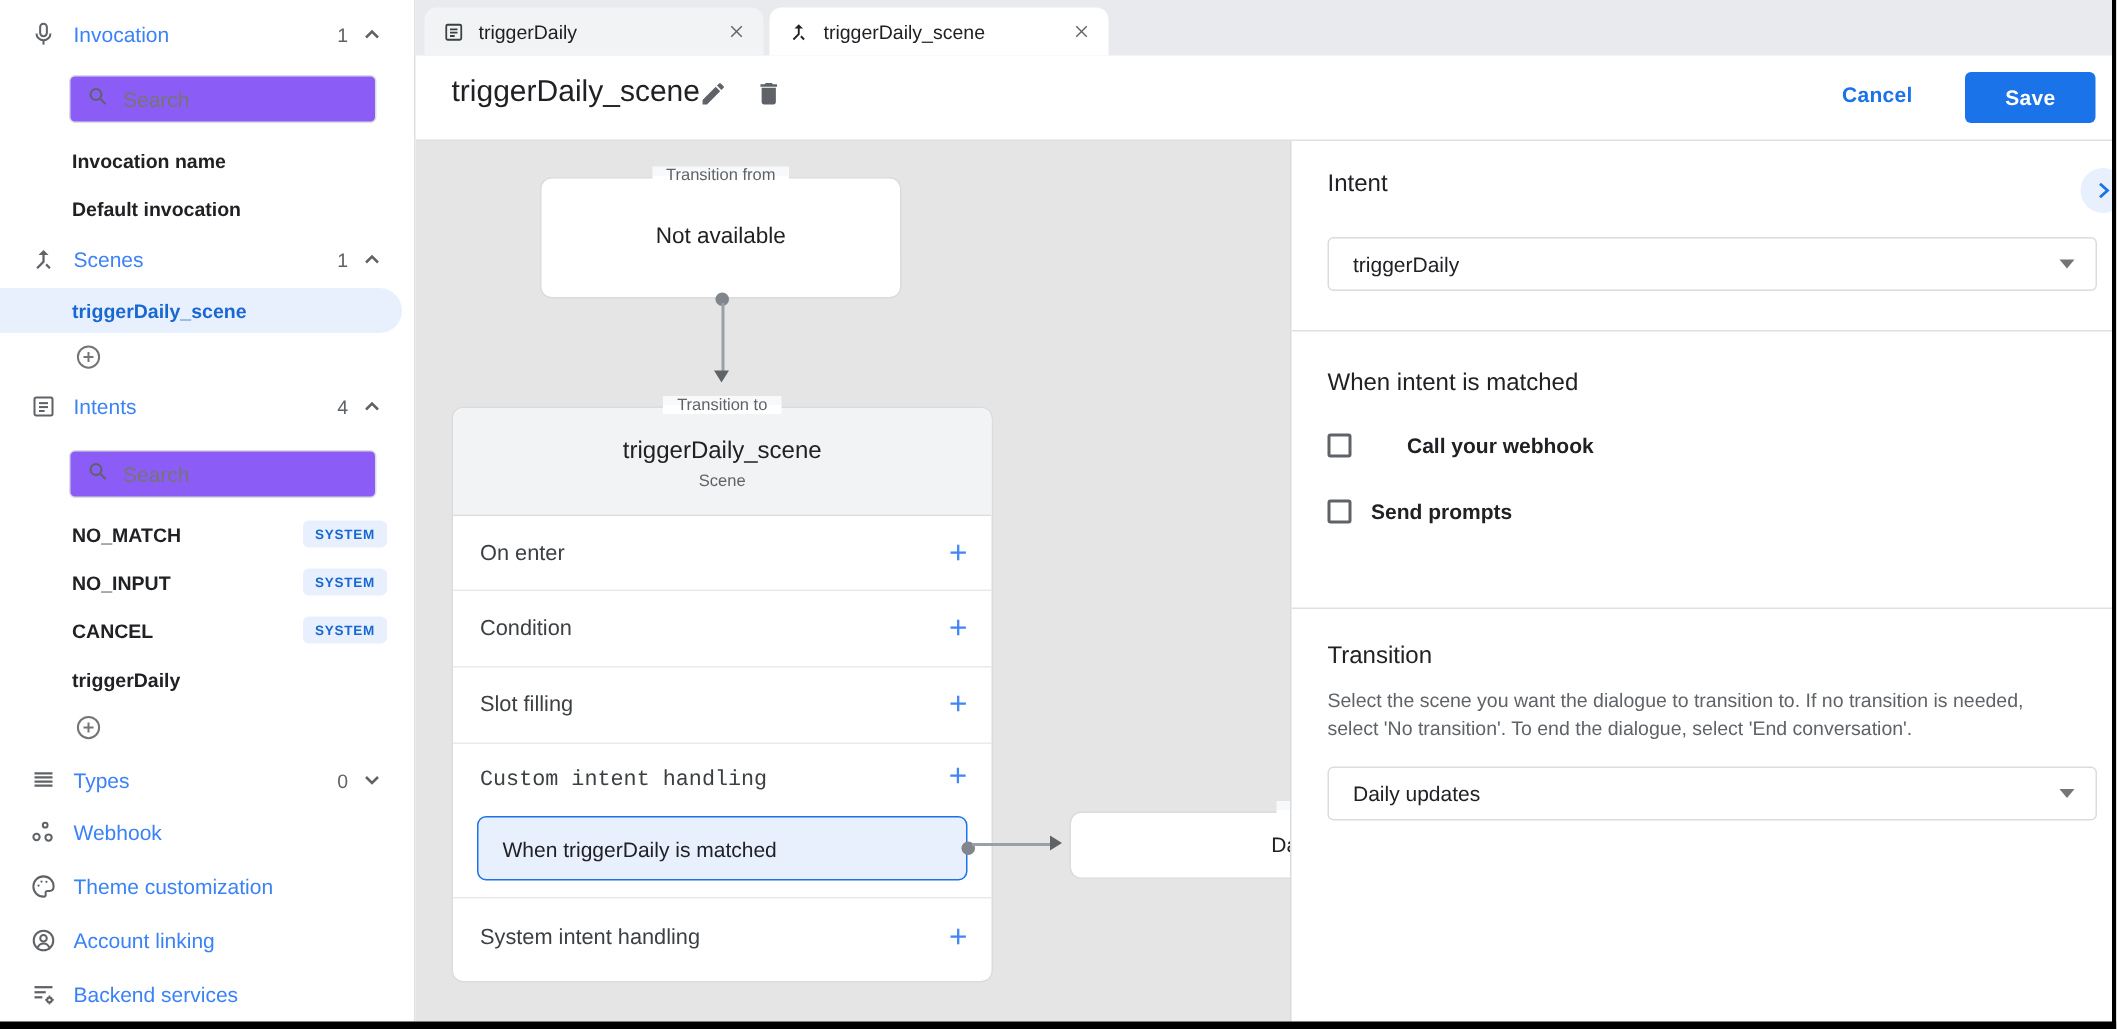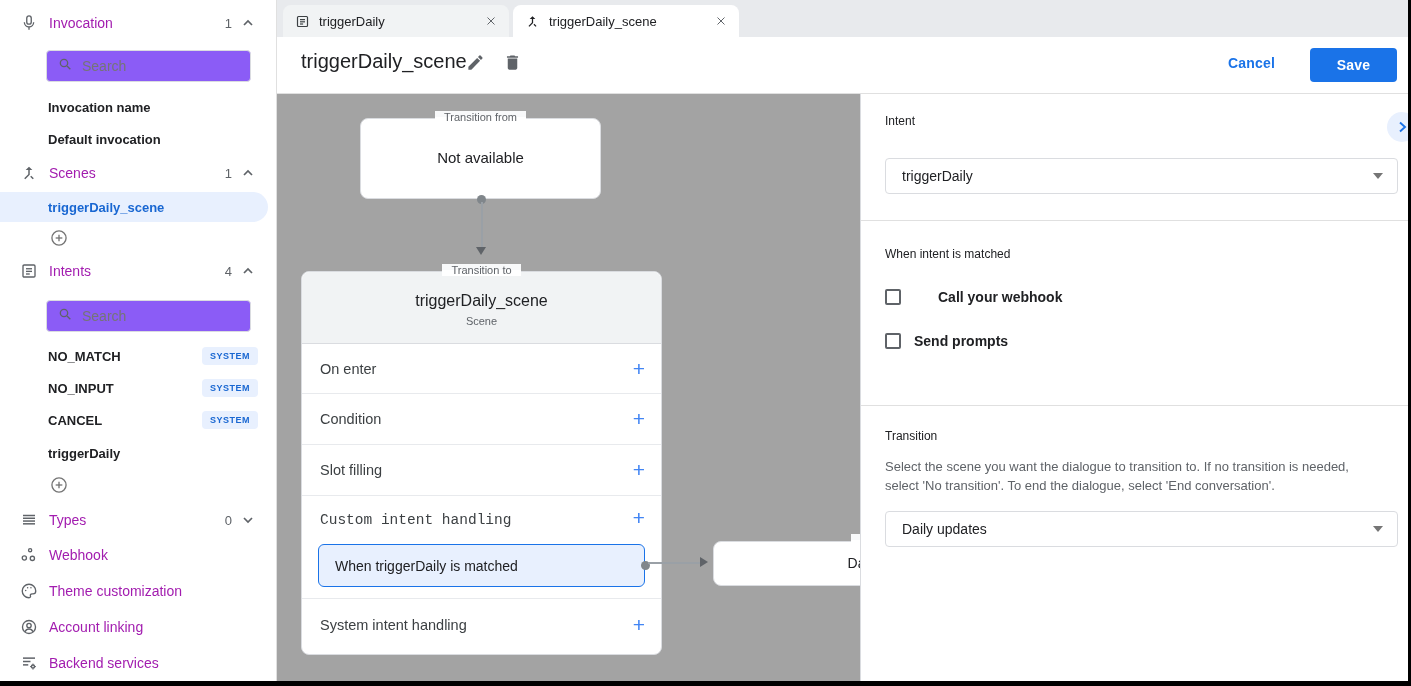--- a/index.html
+++ b/index.html
@@ -8,21 +8,21 @@
   #root { position:relative; width:1411px; height:686px; background:#fff; overflow:hidden; }
 
   
   .edge-right { position:absolute; top:0; right:0; width:3px; height:100%; background:#000; z-index:60; }
   .edge-bottom { position:absolute; left:0; bottom:0; width:100%; height:5px; background:#000; z-index:60; }
 
   
   #sidebar { position:absolute; left:0; top:0; width:277px; height:681px; background:#fff; border-right:1px solid #e0e0e0; z-index:5; }
   .srow { position:absolute; left:0; width:100%; height:24px; display:flex; align-items:center; padding-left:20px; }
   .srow .sicon { width:18px; height:18px; display:flex; align-items:center; justify-content:center; flex:0 0 18px; }
-  .srow .slabel { margin-left:11px; font-size:14px; color:#a21caf; }
+  .srow .slabel { margin-left:11px; font-size:14px; color:#3b82f6; }
   .srow .scount { margin-left:auto; font-size:13px; color:#5f6368; margin-right:10px; }
   .srow .schev { margin-right:22px; display:flex; align-items:center; }
   .searchbox { position:absolute; left:46px; width:205px; height:32px; border:1px solid #dadce0; border-radius:4px; display:flex; align-items:center; padding:0 8px 0 10px; background:#8b5cf6; }
   .searchbox input { border:none; outline:none; font-size:14px; color:#202124; margin-left:9px; width:140px; font-family:inherit; background:transparent; }
   .searchbox input::placeholder { color:#757575; }
   .subitem { position:absolute; left:48px; right:18px; height:18px; display:flex; align-items:center; justify-content:space-between; font-size:13px; font-weight:bold; color:#202124; }
   .pill { position:absolute; left:0; width:268px; height:30px; background:#e8f0fe; border-radius:0 16px 16px 0; display:flex; align-items:center; padding-left:48px; font-size:13px; font-weight:bold; color:#1967d2; cursor:pointer; }
   .addbtn { position:absolute; left:49px; width:20px; height:20px; cursor:pointer; }
   .badge { background:#e8f0fe; color:#1967d2; font-size:9px; font-weight:bold; letter-spacing:.5px; padding:4px 8px; border-radius:4px; }
 
@@ -35,21 +35,21 @@
   .tab-active { background:#fff; }
 
   
   #hdr-title { position:absolute; left:301px; top:50px; font-size:20px; color:#202124; }
   .hdr-iconbtn { position:absolute; top:53px; width:20px; height:20px; cursor:pointer; }
   #hdr-cancel { position:absolute; left:1228px; top:55px; font-size:14px; font-weight:bold; color:#1a73e8; cursor:pointer; letter-spacing:.2px; }
   #hdr-save { position:absolute; left:1310px; top:48px; width:87px; height:34px; background:#1a73e8; color:#fff; font-size:14px; font-weight:bold; border:none; border-radius:4px; display:flex; align-items:center; justify-content:center; cursor:pointer; letter-spacing:.2px; font-family:inherit; }
   #hdr-divider { position:absolute; left:277px; top:93px; width:1131px; height:1px; background:#e0e0e0; }
 
   
-  #canvas { position:absolute; left:277px; top:94px; width:583px; height:587px; background:#a3a3a3; overflow:hidden; }
+  #canvas { position:absolute; left:277px; top:94px; width:583px; height:587px; background:#e5e5e5; overflow:hidden; }
   .node { position:absolute; background:#fff; border:1px solid #dadce0; border-radius:8px; }
   .legend { position:absolute; top:-8px; left:0; right:0; text-align:center; font-size:11px; color:#5f6368; pointer-events:none; }
   .legend span { padding:0 9px; background:linear-gradient(#f8f9fa 52%, #ffffff 52%); }
   .tf-content { position:absolute; left:0; right:0; top:30px; text-align:center; font-size:15px; color:#202124; }
   .dotc { position:absolute; width:9px; height:9px; border-radius:50%; background:#80868b; }
   .vline { position:absolute; width:2px; background:#9aa0a6; }
   .hline { position:absolute; height:2px; background:#9aa0a6; }
   .arrow-down { position:absolute; width:0; height:0; border-left:5.5px solid transparent; border-right:5.5px solid transparent; border-top:8px solid #5f6368; }
   .arrow-right { position:absolute; width:0; height:0; border-top:5.5px solid transparent; border-bottom:5.5px solid transparent; border-left:8px solid #5f6368; }
   #scene-node { display:flex; flex-direction:column; }
@@ -58,21 +58,21 @@
   #scene-node .snsub { font-size:11px; color:#5f6368; margin-top:5px; }
   .srow2 { position:relative; border-bottom:1px solid #e8eaed; display:flex; align-items:center; padding:0 16px 0 18px; }
   .srow2:last-child { border-bottom:none; }
   .srow2 .rlabel { font-size:14.5px; color:#3c4043; }
   .plus { margin-left:auto; font-size:21px; font-weight:400; color:#4285f4; line-height:20px; cursor:pointer; }
   .matched-card { position:relative; margin:0 16px; height:43px; background:#e8f0fe; border:1.5px solid #1a73e8; border-radius:6px; display:flex; align-items:center; padding-left:16px; font-size:14px; color:#202124; cursor:pointer; }
   .matched-card .carddot { position:absolute; right:-6px; top:50%; margin-top:-4.5px; }
 
   
   #panel { position:absolute; left:860px; top:94px; right:3px; bottom:5px; background:#fff; border-left:1px solid #dadce0; z-index:6; }
-  .ptitle { position:absolute; left:24px; font-size:12px; color:#202124; }
+  .ptitle { position:absolute; left:24px; font-size:16px; color:#202124; }
   .pselect { position:absolute; left:24px; width:513px; height:36px; border:1px solid #dadce0; border-radius:4px; background:#fff; display:flex; align-items:center; padding:0 14px 0 16px; font-size:14px; color:#202124; cursor:pointer; }
   .pselect .caret { margin-left:auto; width:0; height:0; border-left:5px solid transparent; border-right:5px solid transparent; border-top:6px solid #757575; }
   .pdivider { position:absolute; left:0; width:100%; height:1px; background:#e0e0e0; }
   .cbrow { position:absolute; left:24px; display:flex; align-items:center; cursor:pointer; }
   .cbbox { width:16px; height:16px; border:2px solid #5f6368; border-radius:2px; background:#fff; }
   .cblabel { margin-left:13px; font-size:14px; font-weight:bold; color:#202124; }
   .pdesc { position:absolute; left:24px; width:500px; font-size:13px; line-height:19px; color:#5f6368; }
   #panel-collapse { position:absolute; top:18px; right:-9px; width:30px; height:30px; border-radius:50%; background:#e8f0fe; display:flex; align-items:center; justify-content:center; cursor:pointer; }
 </style>
 </head>

